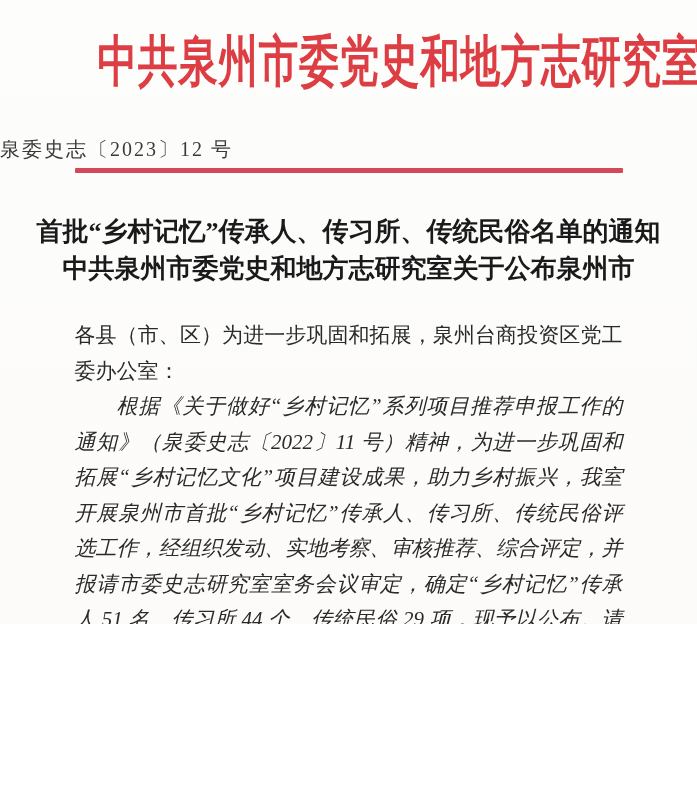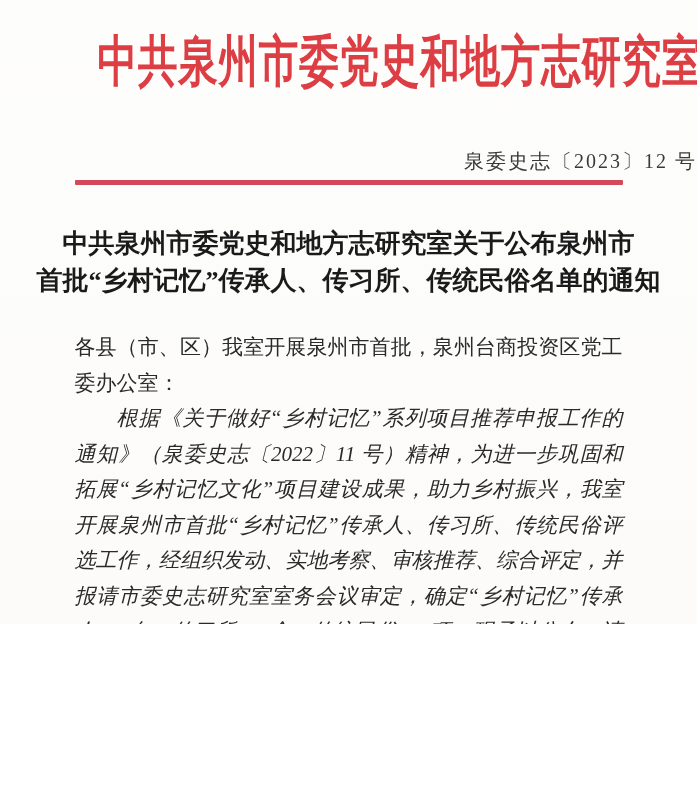--- a/index.html
+++ b/index.html
@@ -22,22 +22,22 @@
     white-space: nowrap;
     font-weight: 700;
     font-size: 55px;
     line-height: 1.15;
     color: #dc3e44;
     transform: scaleX(0.72);
     transform-origin: center;
     letter-spacing: 1px;
   }
   .doc-number {
-    margin-top: 56px;
-    text-align: right;
+    margin-top: 44px;
+    text-align: left;
     font-size: 20px;
     line-height: 24px;
     color: #3a3a3a;
     letter-spacing: 2px;
   }
   .red-line {
     width: 548px;
     height: 5px;
     margin: 7px auto 0 auto;
     background: #d4495a;
@@ -82,24 +82,24 @@
 
 <div class="page">
 
   <div class="org-name">中共泉州市委党史和地方志研究室</div>
 
   <div class="doc-number">泉委史志〔2023〕12 号</div>
 
   <div class="red-line"></div>
 
   <div class="title-block">
+    <div>首批“乡村记忆”传承人、传习所、传统民俗名单的通知</div>
     <div>中共泉州市委党史和地方志研究室关于公布泉州市</div>
-    <div>首批“乡村记忆”传承人、传习所、传统民俗名单的通知</div>
   </div>
 
   <div class="body-block">
-    <p class="salutation">各县（市、区）我室开展泉州市首批，泉州台商投资区党工委办公室：</p>
+    <p class="salutation">各县（市、区）为进一步巩固和拓展，泉州台商投资区党工委办公室：</p>
     <p class="para-indent">根据《关于做好“乡村记忆”系列项目推荐申报工作的通知》（泉委史志〔2022〕11 号）精神，为进一步巩固和拓展“乡村记忆文化”项目建设成果，助力乡村振兴，我室开展泉州市首批“乡村记忆”传承人、传习所、传统民俗评选工作，经组织发动、实地考察、审核推荐、综合评定，并报请市委史志研究室室务会议审定，确定“乡村记忆”传承人 51 名、传习所 44 个、传统民俗 29 项，现予以公布。请各县（市、区）史志部门以“乡村记忆”传承人、传习所、传统民俗为载体，进一步挖掘、弘扬、宣传优秀乡村记忆文化，助力乡村记忆文化传播和发展，</p>
   </div>
 
   <div class="page-number">1</div>
 
 </div>
 
 </body></html>

